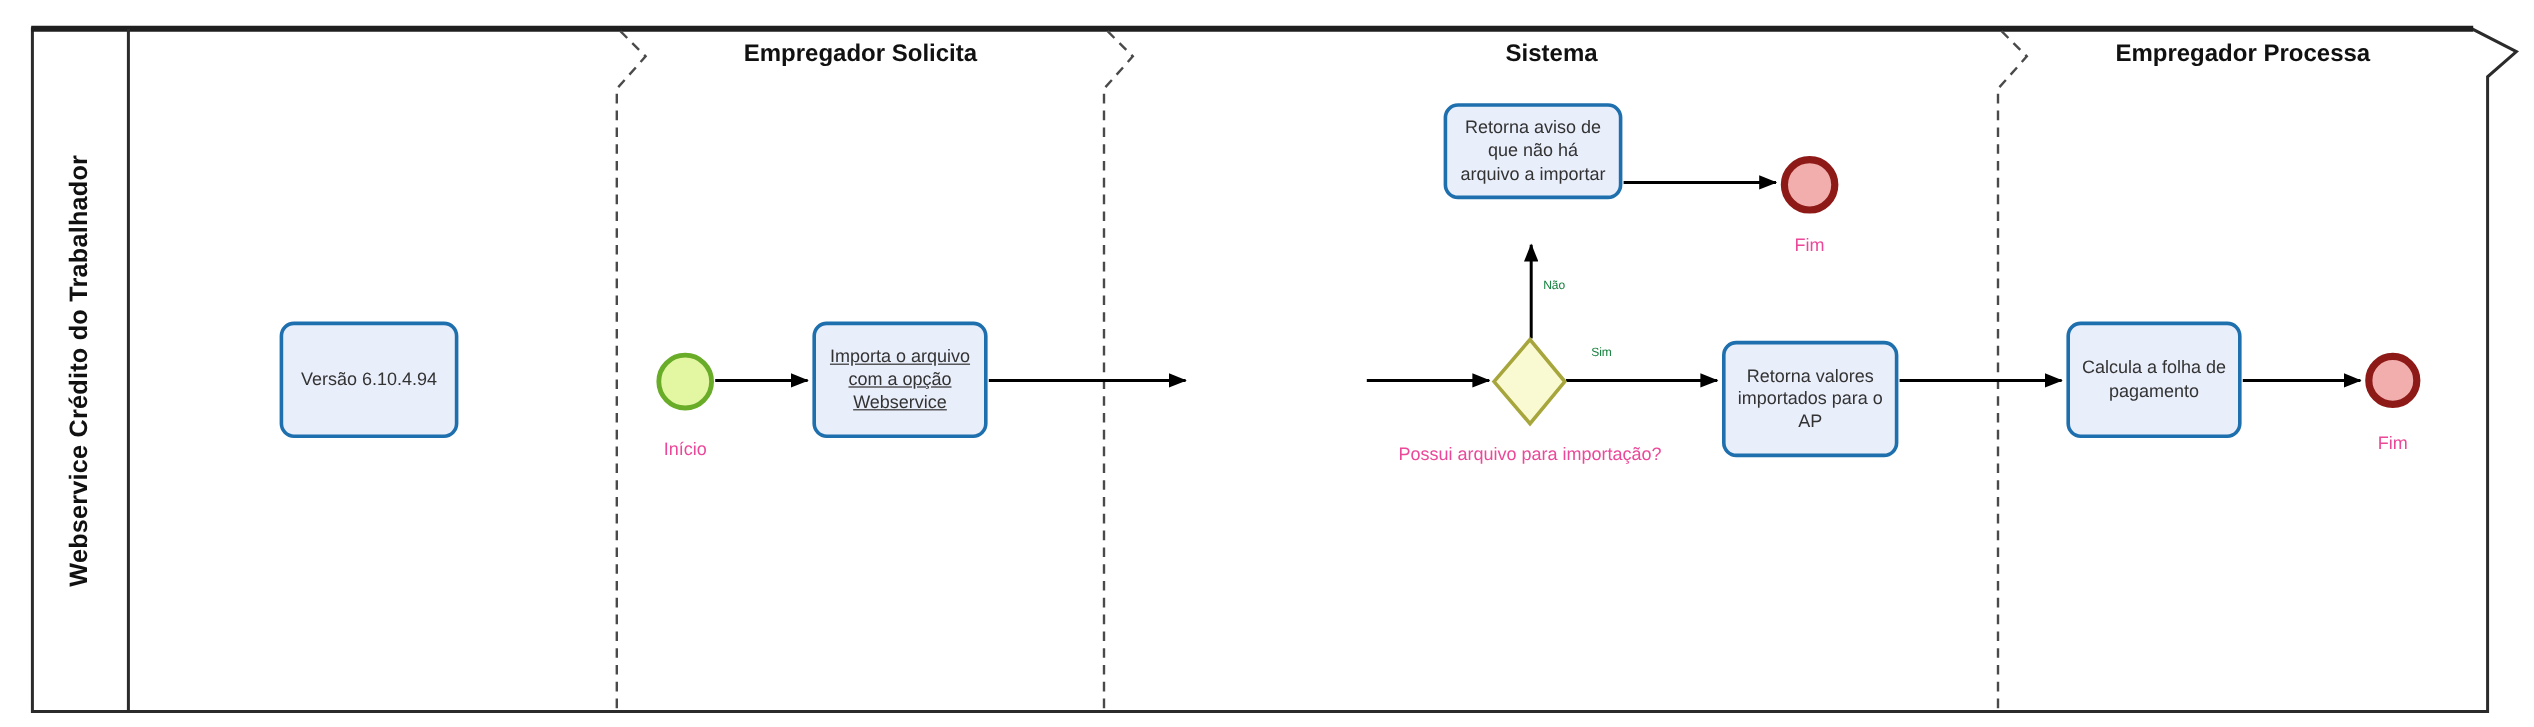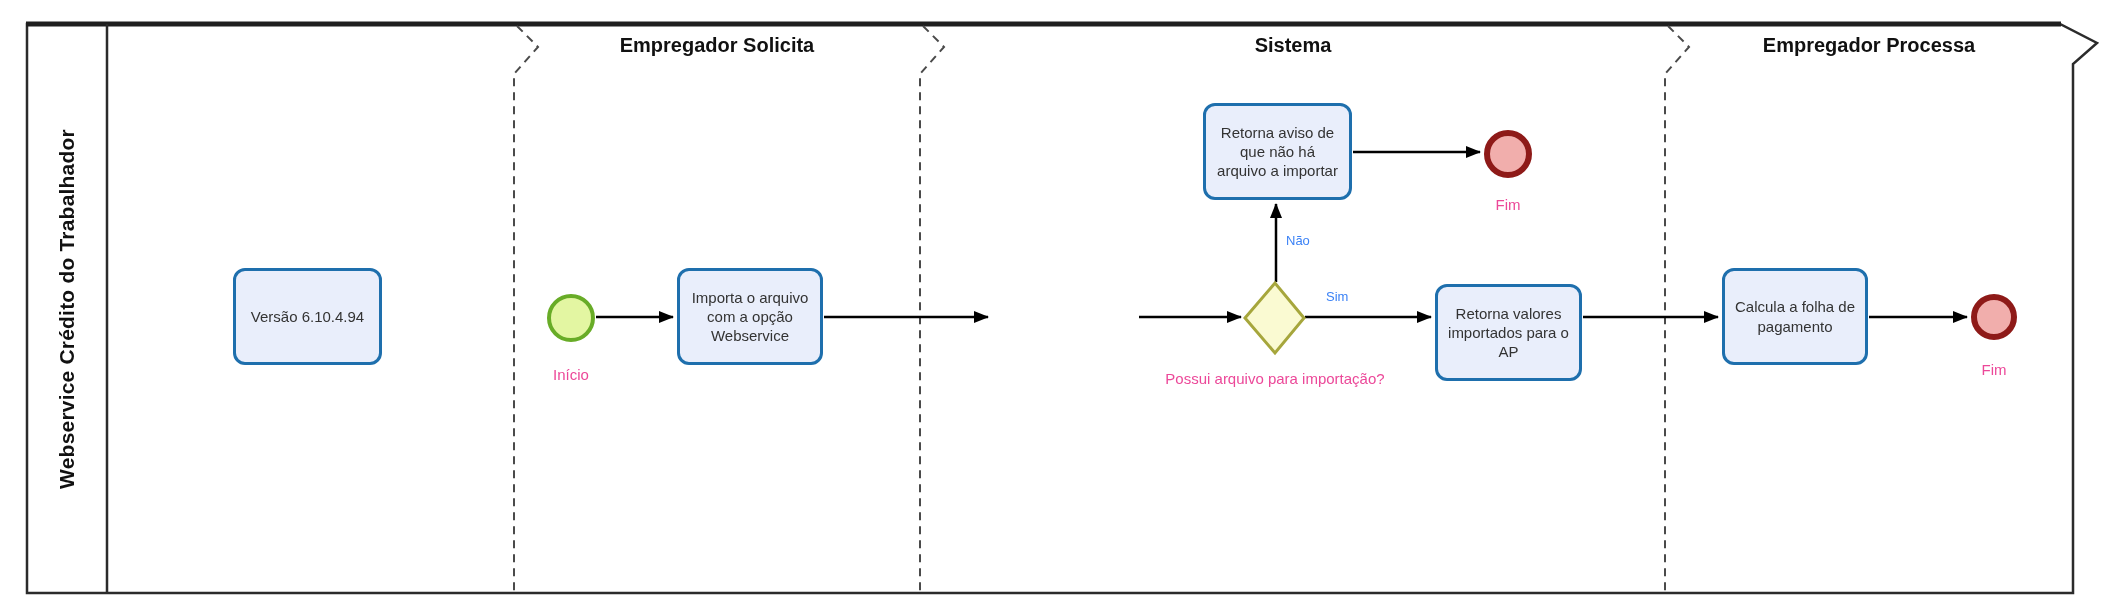--- a/index.html
+++ b/index.html
@@ -61,22 +61,22 @@
   .event.end   { border: 6px solid #8E1A18; background: #F1AEAC; }
   .node-label {
     position: absolute;
     font-size: 15px;
     color: #ec4899;
     text-align: center;
     line-height: 1.25;
   }
   .edge-label {
     position: absolute;
-    font-size: 13px;
-    color: #3b82f6;
+    font-size: 10px;
+    color: #15803d;
     text-align: center;
   }
 </style>
 </head>
 <body>
 
 <div class="stage">
 
   <svg class="layer" viewBox="0 0 2112 606">
     <defs>
@@ -109,24 +109,24 @@
     <span>Webservice Crédito do Trabalhador</span>
   </div>
 
   <div class="lane-header" style="left:517px;">Empregador Solicita</div>
   <div class="lane-header" style="left:1093px;">Sistema</div>
   <div class="lane-header" style="left:1669px;">Empregador Processa</div>
 
   <div class="task" style="left:233px; top:268px; width:149px; height:97px;">
     <span>Versão 6.10.4.94</span>
   </div>
-  <div class="task" style="left:677px; top:268px; width:146px; height:97px;">
+  <div class="task" style="left:677px; top:268px; width:146px; height:97px;text-decoration:underline;">
     <span>Importa o arquivo com a opção Webservice</span>
   </div>
-  <div class="task" style="left:1203px; top:103px; width:149px; height:97px;">
+  <div class="task" style="left:1203px; top:86px; width:149px; height:80px;">
     <span>Retorna aviso de que não há arquivo a importar</span>
   </div>
   <div class="task" style="left:1435px; top:268px; width:147px; height:97px;margin-top:16px;">
     <span>Retorna valores importados para o AP</span>
   </div>
   <div class="task" style="left:1722px; top:268px; width:146px; height:97px;">
     <span>Calcula a folha de pagamento</span>
   </div>
 
   <div class="event start" style="left:547px; top:294px; width:48px; height:48px;"></div>

